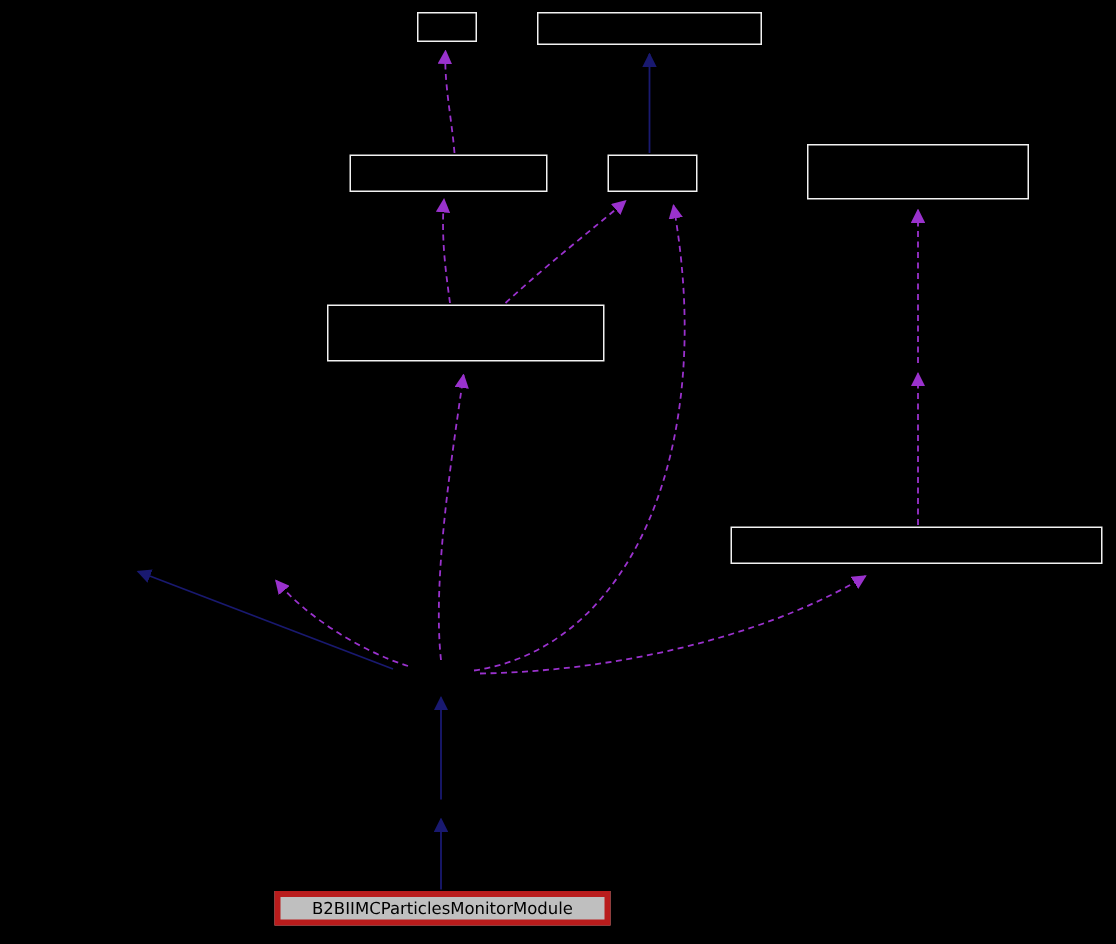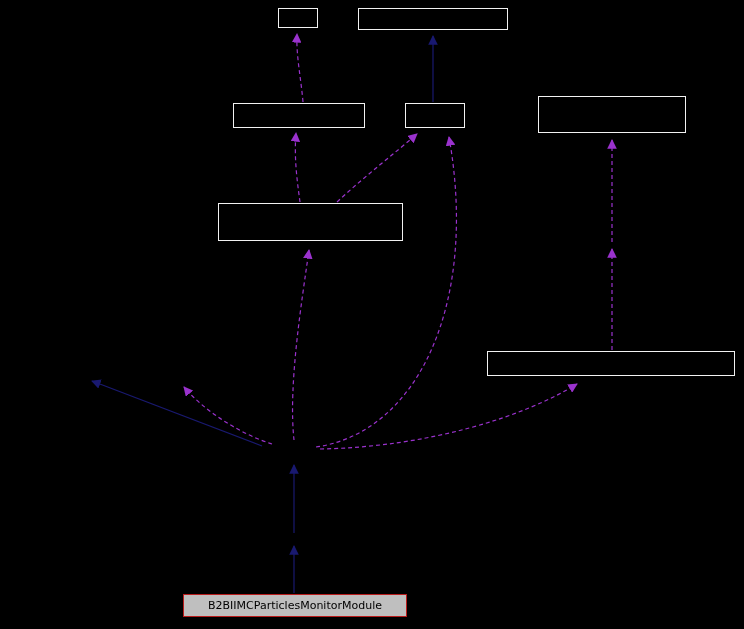--- a/index.html
+++ b/index.html
@@ -38,21 +38,21 @@
     display: flex;
     align-items: center;
     justify-content: center;
     font-size: 11px;
     color: var(--node-border, #fff);
     white-space: nowrap;
     overflow: hidden;
   }
   .node.main {
     background: var(--main-fill, #bfbfbf);
-    border: 1px solid #b91c1c;
+    border: 4px solid #b91c1c;
     color: var(--main-text, #000);
   }
   .node-label {
     pointer-events: none;
   }
 </style>
 </head>
 <body>
 
 <div class="stage">

